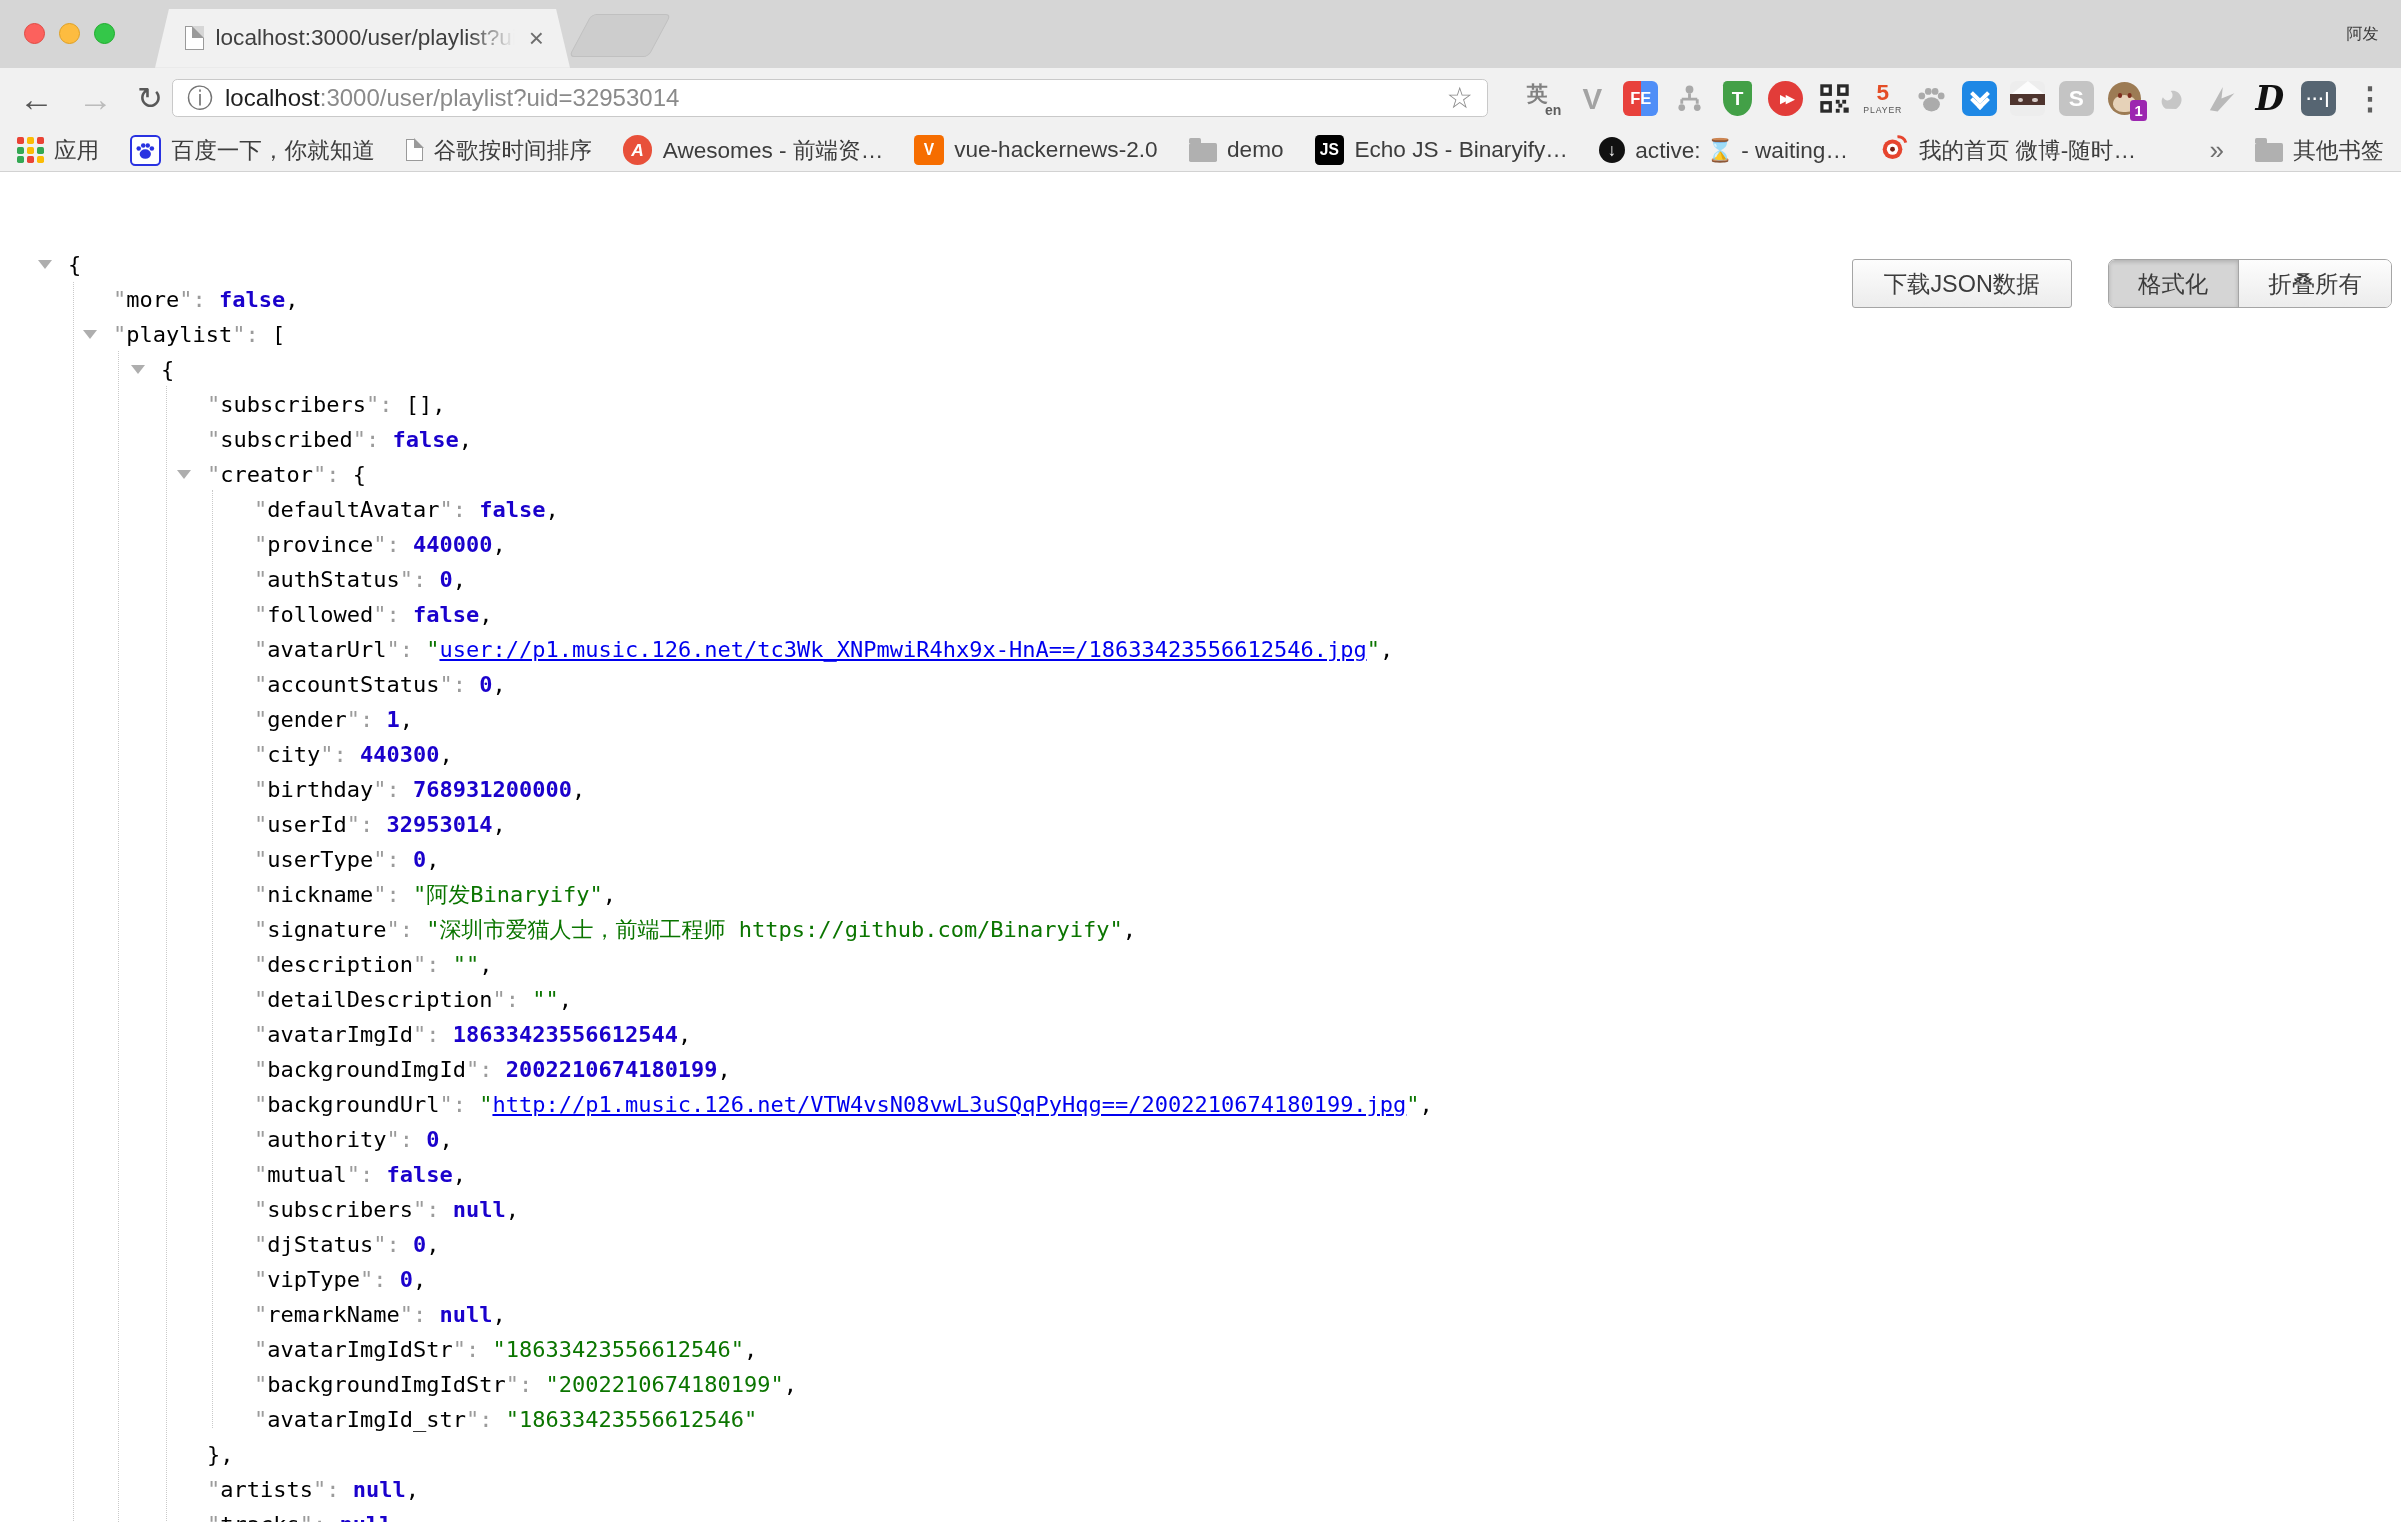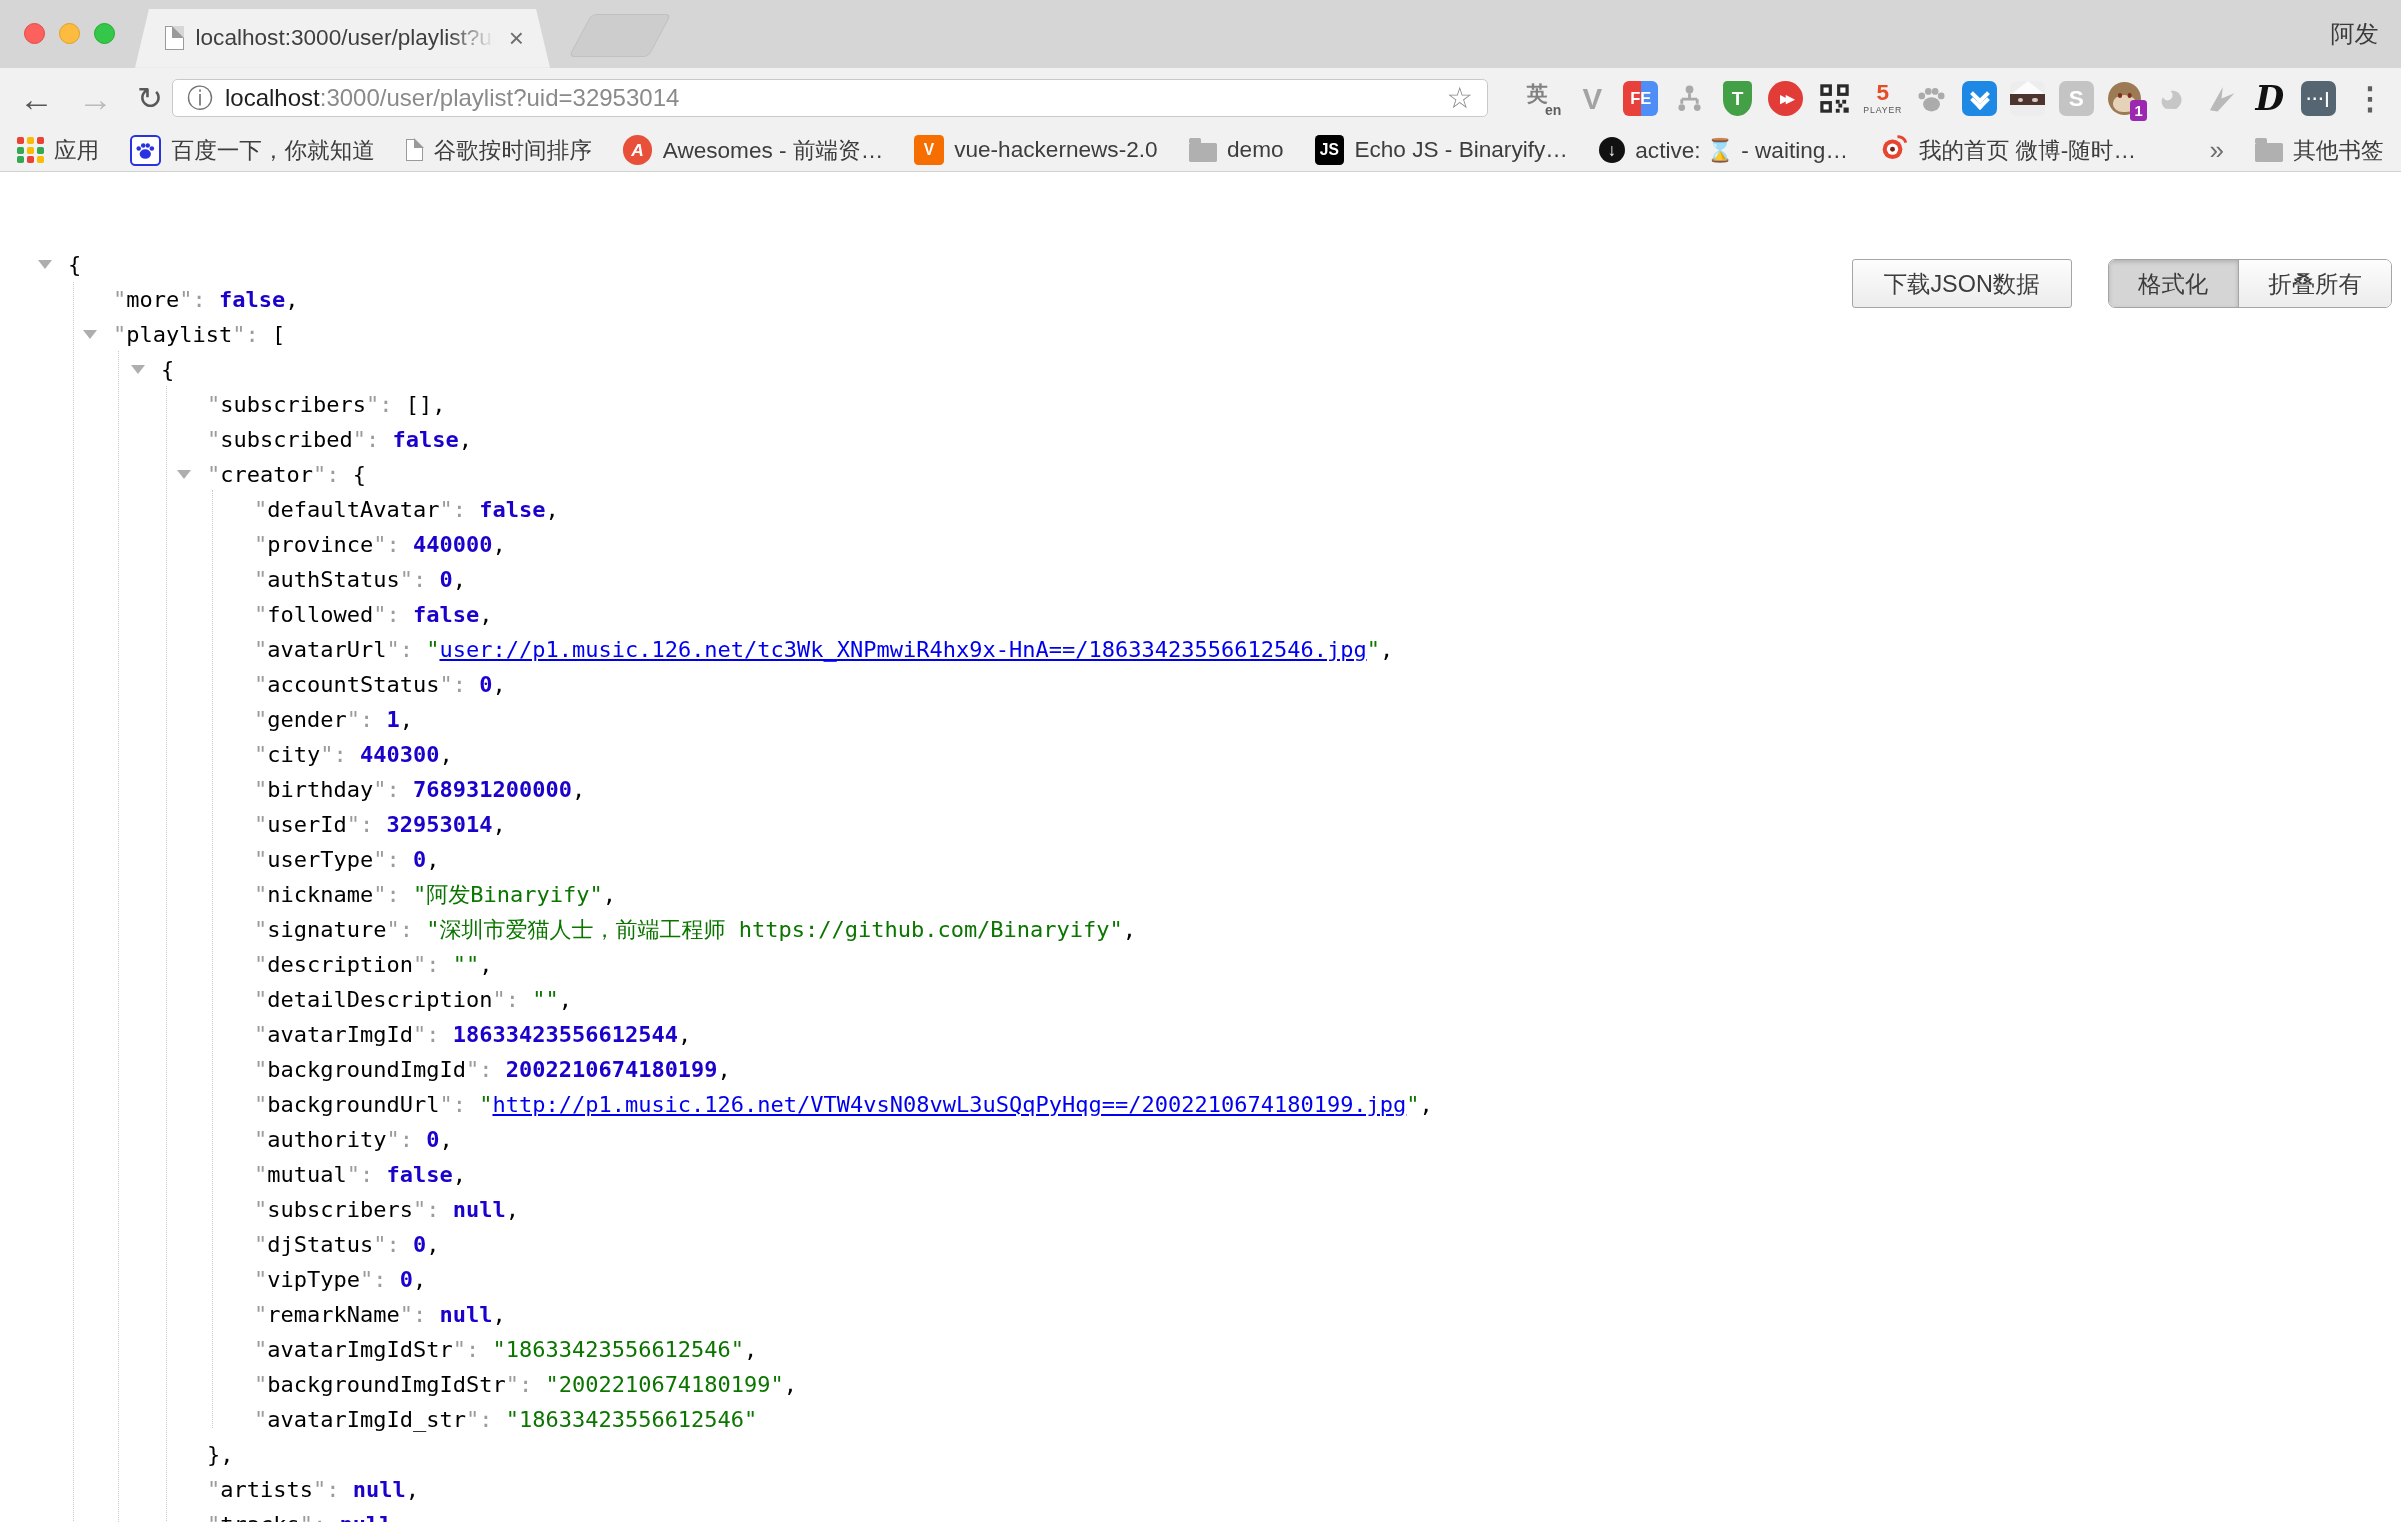--- a/index.html
+++ b/index.html
@@ -7,34 +7,34 @@
     font-family:"Liberation Sans", sans-serif; }
   .window { position:relative; width:2401px; height:1523px; }
 
   
   .tabstrip { position:relative; height:68px; background:#d6d6d6; }
   .traffic { position:absolute; left:24px; top:23.4px; display:flex; gap:14px; }
   .traffic i { width:21px; height:21px; border-radius:50%; display:block; }
   .tl-red { background:#fc615d; border:0.9px solid #e14942; }
   .tl-yellow { background:#fdbc40; border:0.9px solid #dfa023; }
   .tl-green { background:#34c749; border:0.9px solid #1dad2b; }
-  .tab { position:absolute; left:135px; top:8.7px; width:415px; height:59px; background:#f1f1f1;
+  .tab { position:absolute; left:155px; top:8.7px; width:415px; height:59px; background:#f1f1f1;
     clip-path:polygon(0 100%, 14px 0, calc(100% - 14px) 0, 100% 100%);
     display:flex; align-items:center; padding:0 26px 0 29.5px; }
   .tab-title { flex:1; font-size:22.6px; color:#3f3f3f; white-space:nowrap; overflow:hidden;
     margin-left:12px; -webkit-mask-image:linear-gradient(90deg,#000 82%,transparent 97%);
     mask-image:linear-gradient(90deg,#000 82%,transparent 97%); }
   .tab-close { font-size:26px; color:#6e6e6e; line-height:1; margin-left:5.2px; }
   .page-ico { position:relative; width:19px; height:24px; background:#fff; border:1.7px solid #9a9a9a; flex:none; }
   .page-ico::after { content:""; position:absolute; top:-1.7px; right:-1.7px; border:6px solid #d6d6d6;
     border-left-color:#9a9a9a; border-bottom-color:#9a9a9a; }
   .newtab-btn { position:absolute; left:580px; top:14px; width:80px; height:43px; background:#cdcdcd;
     border:1.7px solid #c0c0c0; border-radius:5.2px; transform:skewX(-28deg); }
   .profile-name { position:absolute; right:22.6px; top:0; height:68px; display:flex; align-items:center;
-    font-size:24px; color:#3b3b3b; }
+    font-size:16px; color:#3b3b3b; }
 
   
   .toolbar { position:relative; height:61px; background:#f1f1f1; }
   .nav-glyph { position:absolute; top:0; height:61px; display:flex; align-items:center; font-size:35px; }
   .nav-back { left:19px; color:#585858; }
   .nav-fwd { left:78px; color:#bcbcbc; }
   .nav-reload { left:137px; color:#585858; font-size:31px; }
   .omnibox { position:absolute; left:172px; top:11.3px; width:1316px; height:38px; background:#fff;
     border:1.7px solid #c9c9c9; border-radius:5.2px; display:flex; align-items:center; padding:0 14px; }
   .info-glyph { font-size:26px; color:#757575; margin-right:12px; }

